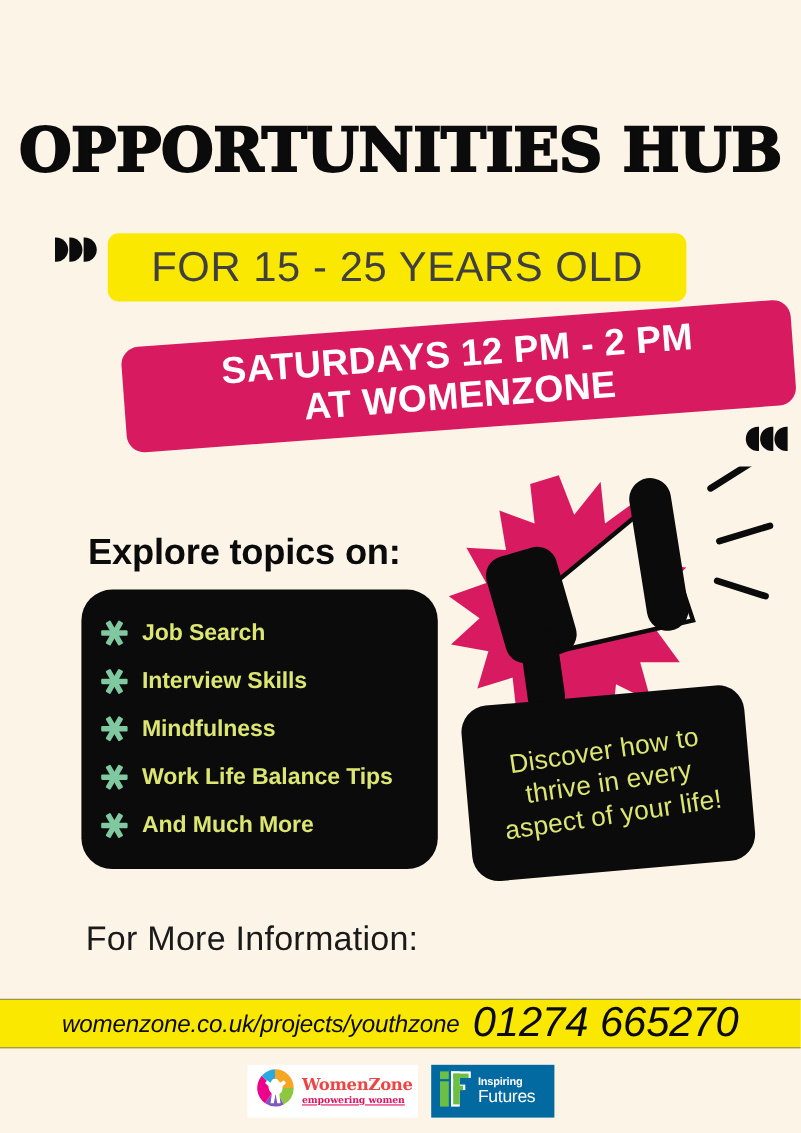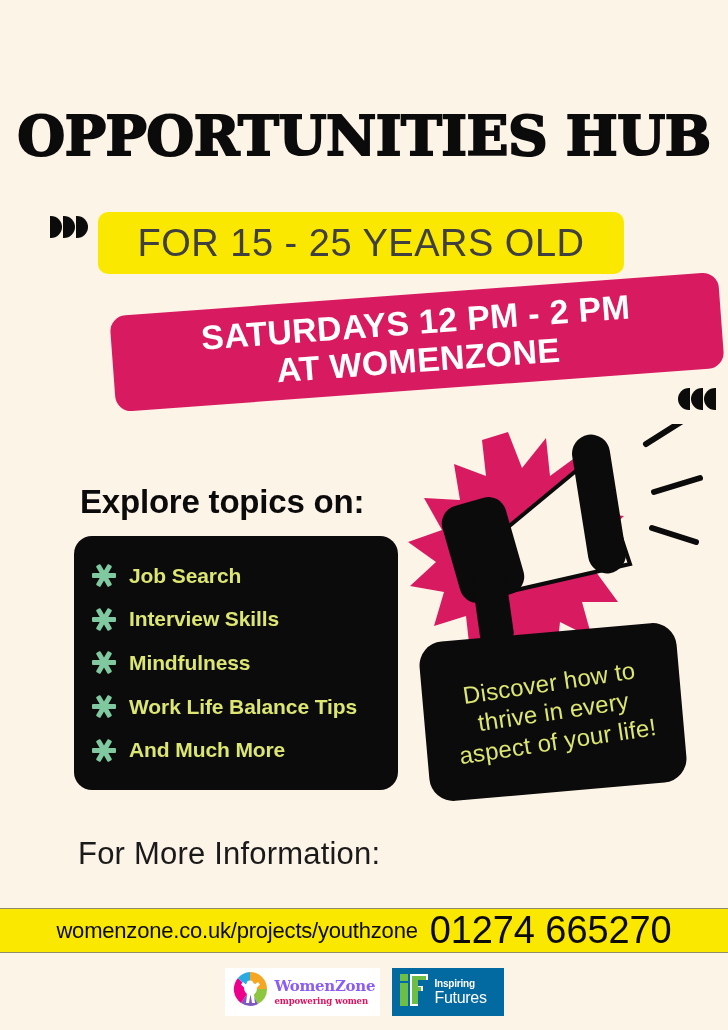--- a/index.html
+++ b/index.html
@@ -122,21 +122,21 @@
   }
 
   
   .topics-box {
     position: absolute;
     left: 74px;
     top: 536px;
     width: 324px;
     height: 254px;
     background: #0B0B0B;
-    border-radius: 18px;
+    border-radius: 28px;
     padding: 18px 0 18px 0;
     box-sizing: border-box;
     display: flex;
     flex-direction: column;
     justify-content: space-around;
   }
   .topic-row {
     display: flex;
     align-items: center;
     padding-left: 18px;
@@ -229,20 +229,21 @@
     width: 728px;
     height: 45px;
     background: #FAE800;
     display: flex;
     align-items: center;
     justify-content: center;
     gap: 12px;
     border-top: 1px solid #8f8a6a;
     border-bottom: 1px solid #8f8a6a;
     box-sizing: border-box;
+    font-style: italic;
   }
   .contact-url {
     font-family: "Liberation Sans", sans-serif;
     font-size: 22px;
     font-weight: normal;
     color: #0B0B0B;
     letter-spacing: -0.2px;
   }
   .contact-phone {
     font-family: "Liberation Sans", sans-serif;
@@ -272,30 +273,31 @@
     padding: 0 6px;
     box-sizing: border-box;
     gap: 6px;
   }
   .wz-mark { flex: 0 0 38px; }
   .wz-text { display: flex; flex-direction: column; line-height: 1; }
   .wz-name {
     font-family: "DejaVu Serif", "Liberation Serif", serif;
     font-weight: bold;
     font-size: 15px;
-    color: #8b5cf6;
+    color: #ef4444;
     letter-spacing: -0.3px;
   }
   .wz-tag {
     font-family: "DejaVu Serif", "Liberation Serif", serif;
     font-weight: bold;
     font-size: 8.5px;
     color: #E0115F;
     margin-top: 3px;
     letter-spacing: -0.1px;
+    text-decoration: underline;
   }
   .logo-inspiring {
     background: #0369a1;
     width: 112px;
     height: 48px;
     display: flex;
     align-items: center;
     padding: 0 6px;
     box-sizing: border-box;
     gap: 5px;

